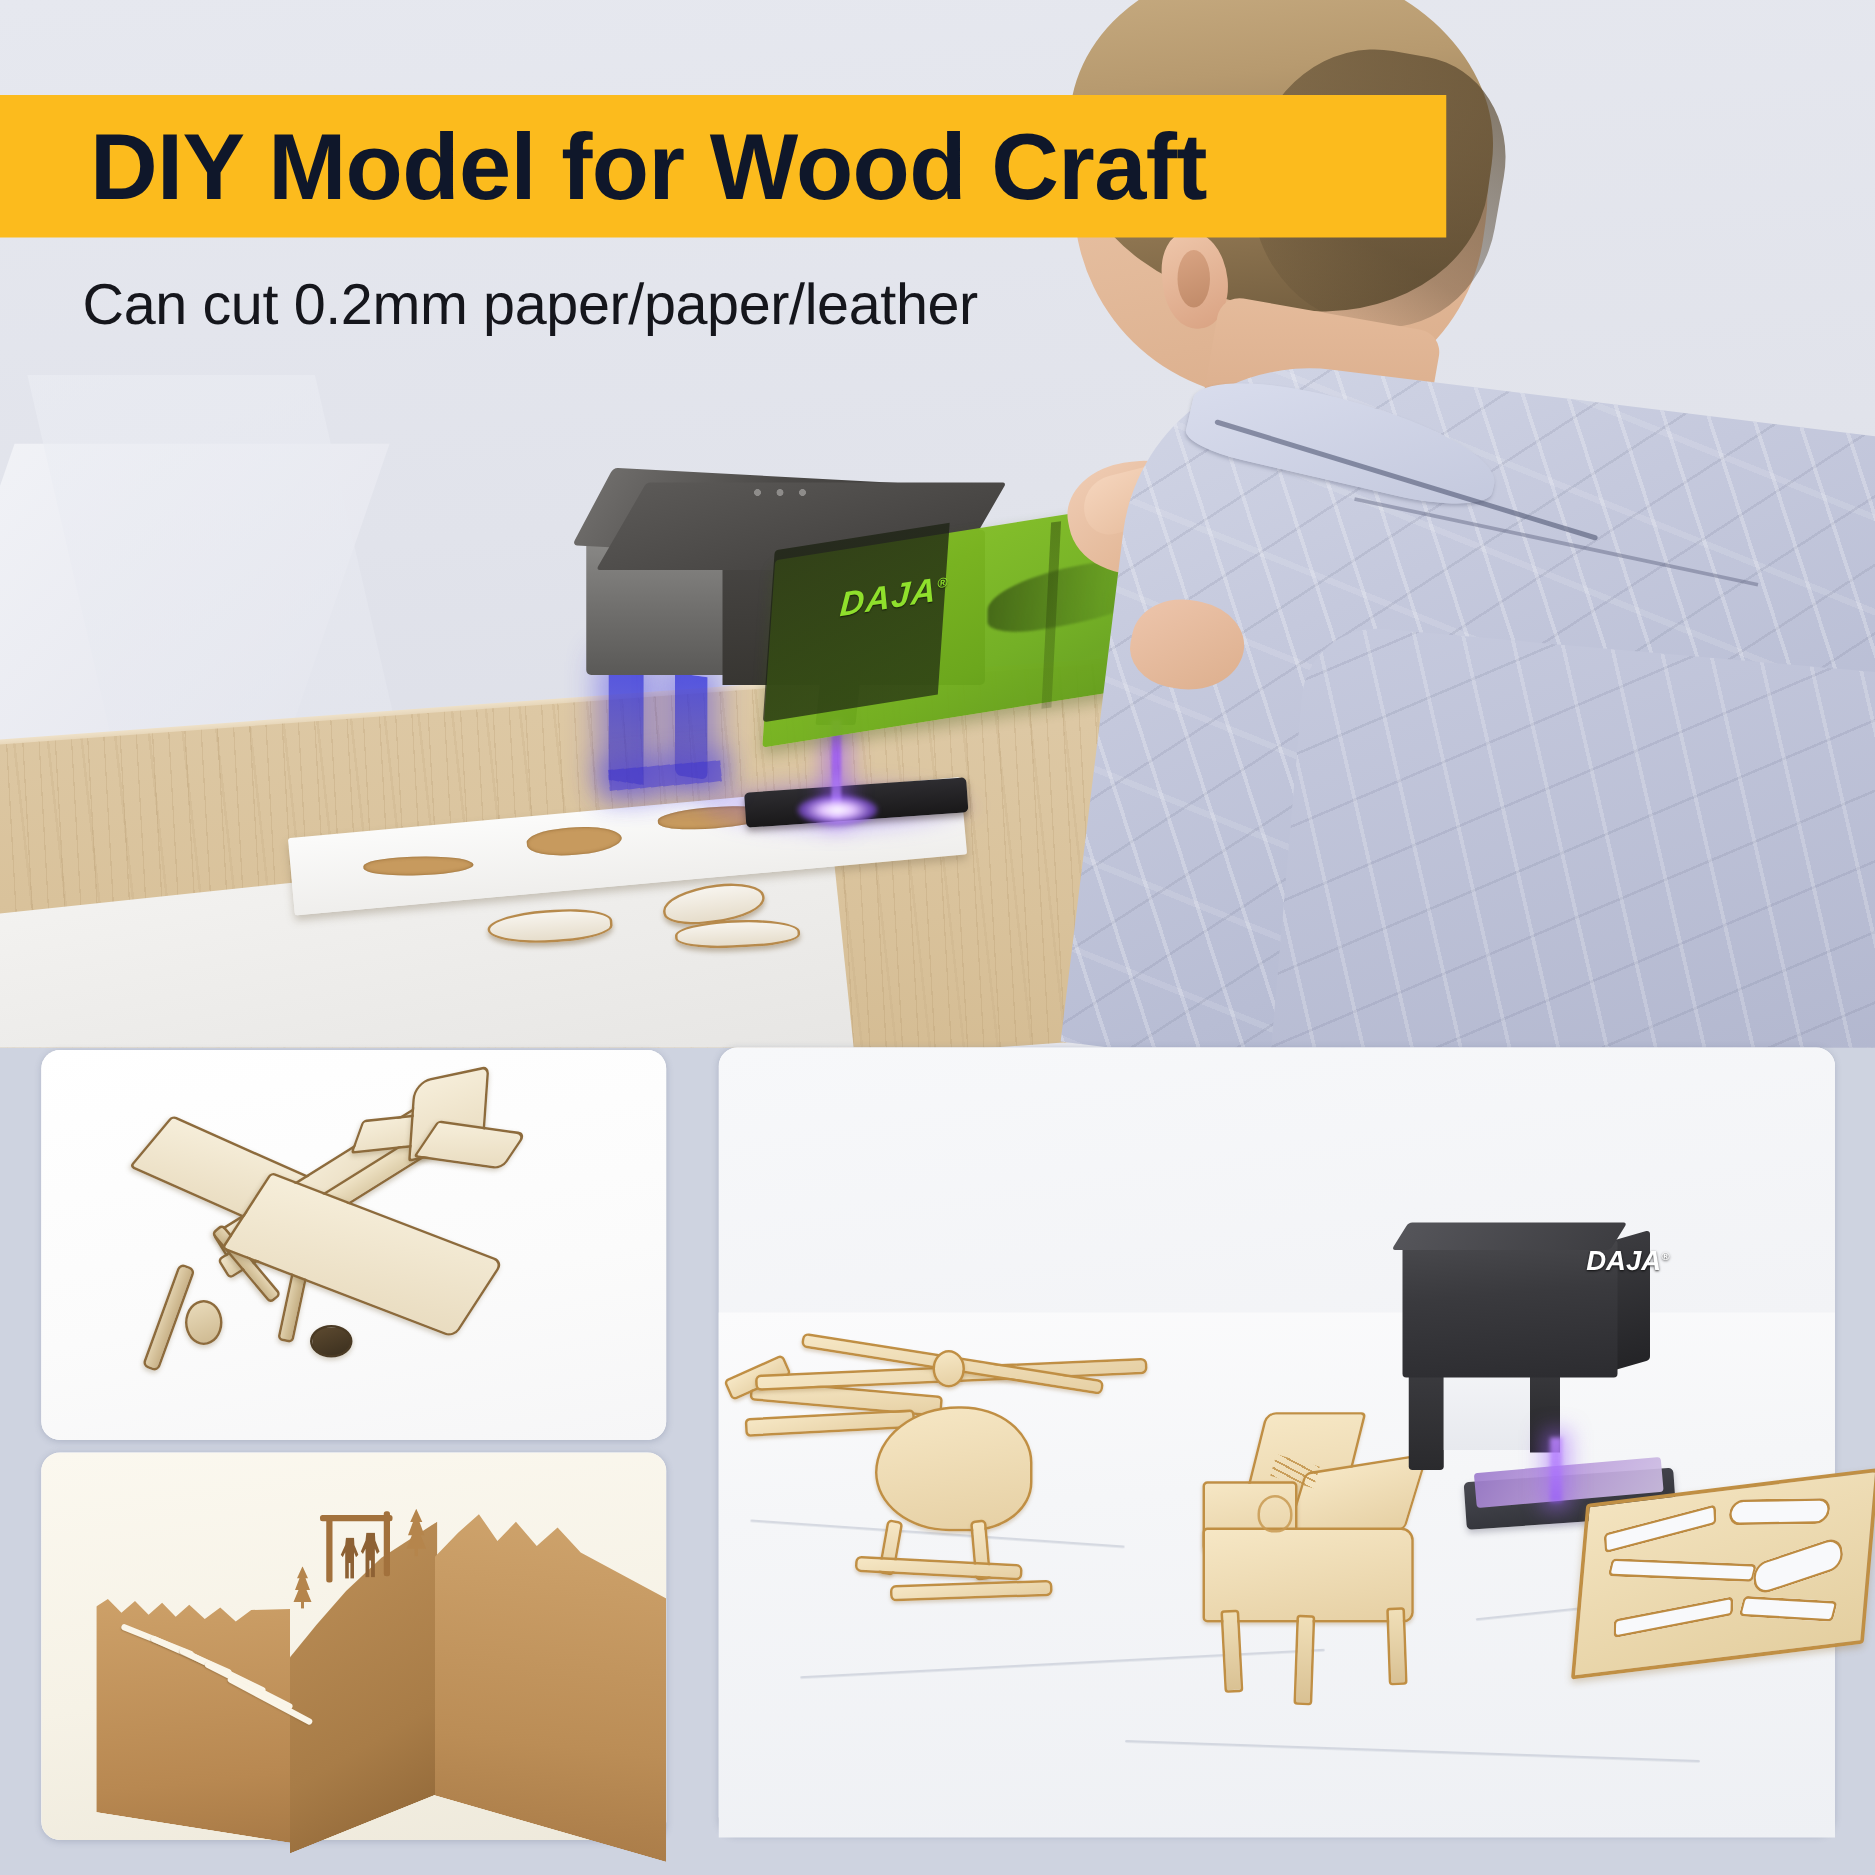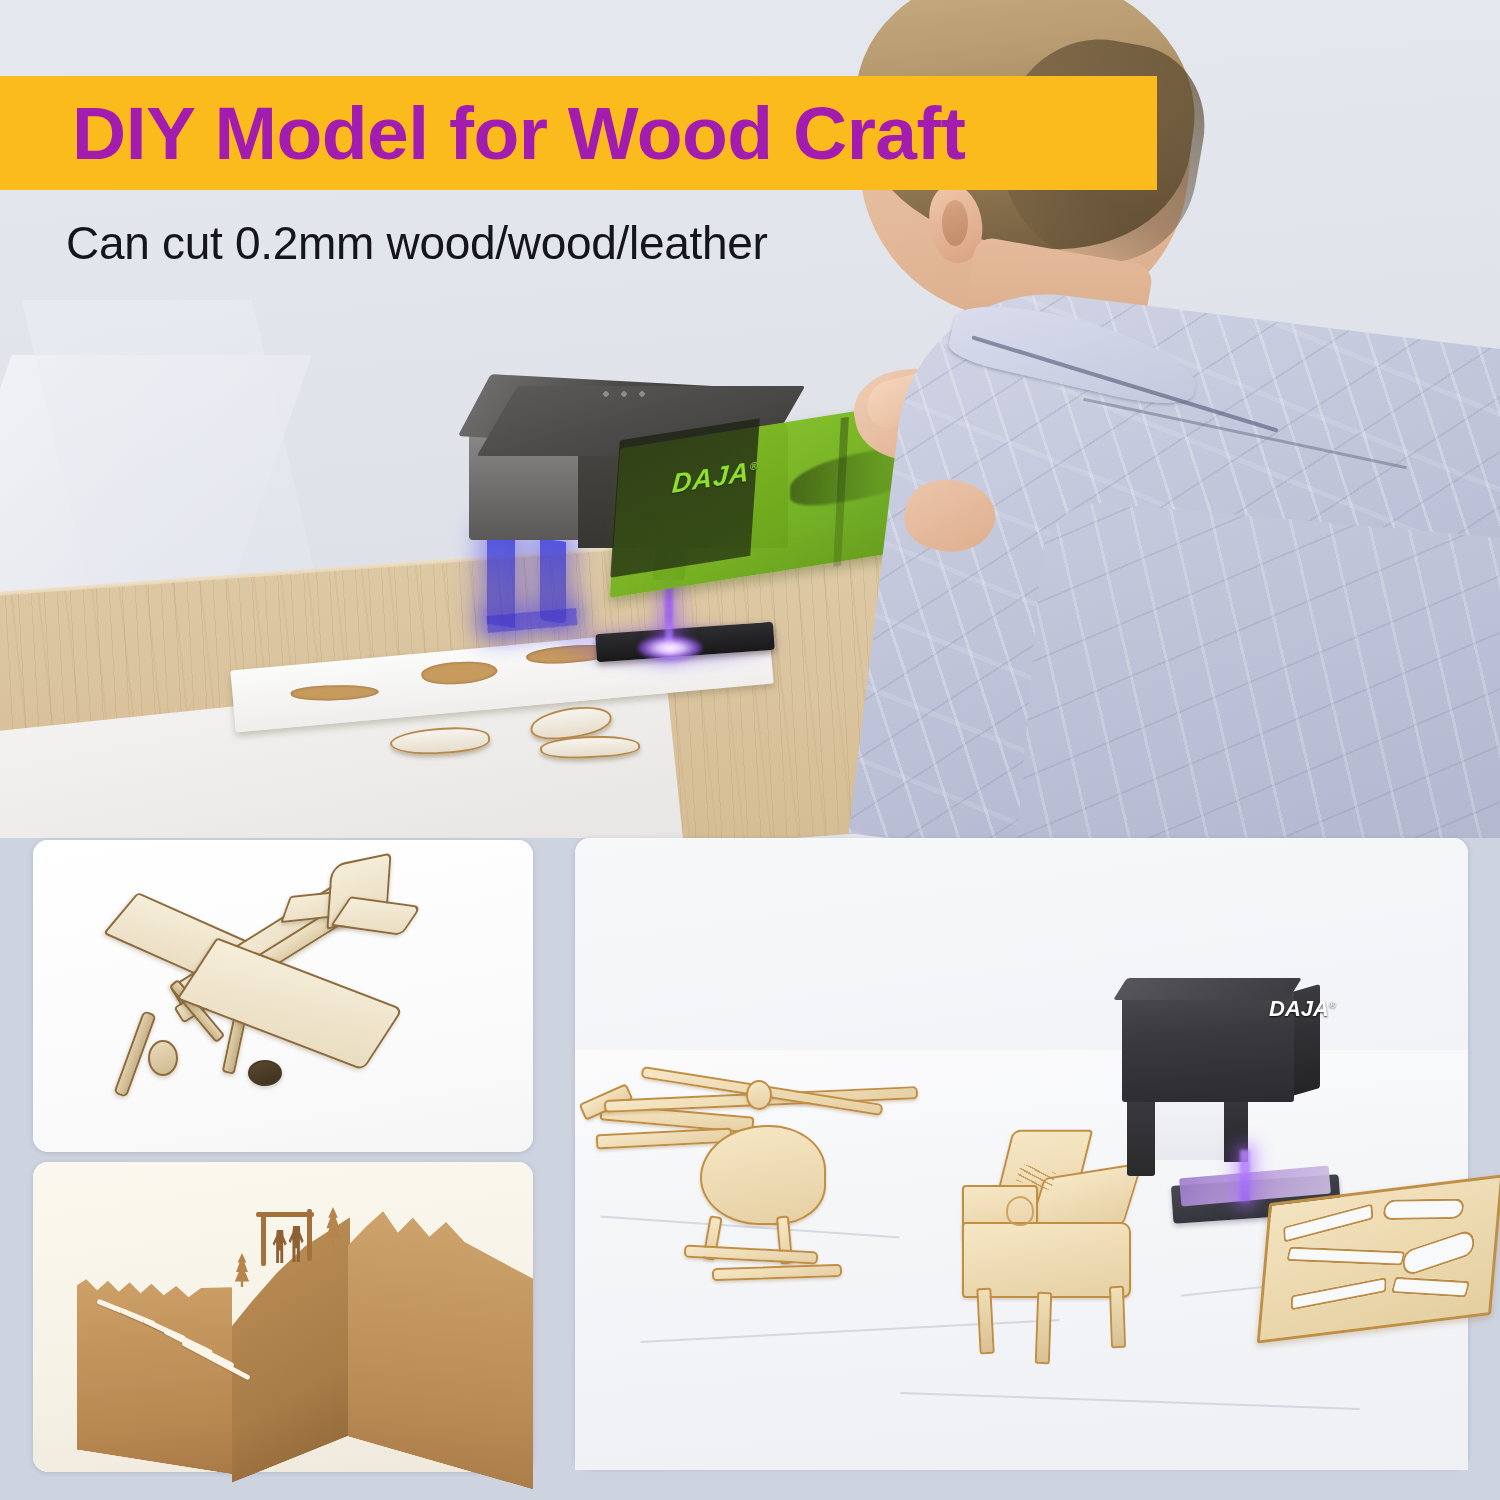--- a/index.html
+++ b/index.html
@@ -144,21 +144,21 @@
         background:rgba(80,86,115,.4);transform:rotate(12deg);}
   .arm{position:absolute;left:1030px;top:520px;width:520px;height:360px;
         background:linear-gradient(160deg,#c6cade,#b0b5cd);border-radius:60px 10px 0 0;transform:rotate(5deg);}
   .arm-wr{position:absolute;inset:0;border-radius:60px 10px 0 0;
         background:repeating-linear-gradient(72deg,rgba(255,255,255,.2) 0px,rgba(255,255,255,.2) 3px,transparent 3px,transparent 38px),
                    repeating-linear-gradient(-28deg,rgba(115,120,148,.16) 0px,rgba(115,120,148,.16) 2px,transparent 2px,transparent 52px);}
 
   
   .banner{position:absolute;left:0;top:76px;width:1157px;height:114px;background:#fcbb1d;z-index:20;}
   .banner h1{margin:0;position:absolute;left:72px;top:11px;font-size:75px;line-height:92px;
-        font-weight:700;color:#a21caf;letter-spacing:-.5px;white-space:nowrap;}
+        font-weight:700;color:#0f172a;letter-spacing:-.5px;white-space:nowrap;}
   .sub{position:absolute;left:66px;top:214px;z-index:20;color:#15161c;
         font-size:46px;line-height:58px;font-weight:400;letter-spacing:-.3px;}
   .sub div{white-space:nowrap;}
 
   
   .card{position:absolute;border-radius:15px;overflow:hidden;background:#fff;
         box-shadow:0 1px 5px rgba(110,118,145,.30);}
   .card-plane{left:33px;top:840px;width:500px;height:312px;}
   .card-paper{left:33px;top:1162px;width:500px;height:310px;}
   .card-models{left:575px;top:838px;width:893px;height:630px;}
@@ -342,21 +342,21 @@
     <div class="hand2"></div>
     <div class="collar"></div>
     <div class="collar-seam"></div>
     <div class="shoulder-seam"></div>
   </div>
 
   <div class="banner">
     <h1>DIY Model for Wood Craft</h1>
   </div>
   <div class="sub">
-    <div>Can cut 0.2mm wood/wood/leather</div>
+    <div>Can cut 0.2mm paper/paper/leather</div>
   </div>
 
   <div class="card card-plane">
     <div class="plane-bg"></div>
   </div>
   <div class="wp wing-back"></div>
   <div class="wp fuselage"></div>
   <div class="wp fuselage2"></div>
   <div class="wp tail-h1"></div>
   <div class="wp tail-fin"></div>

